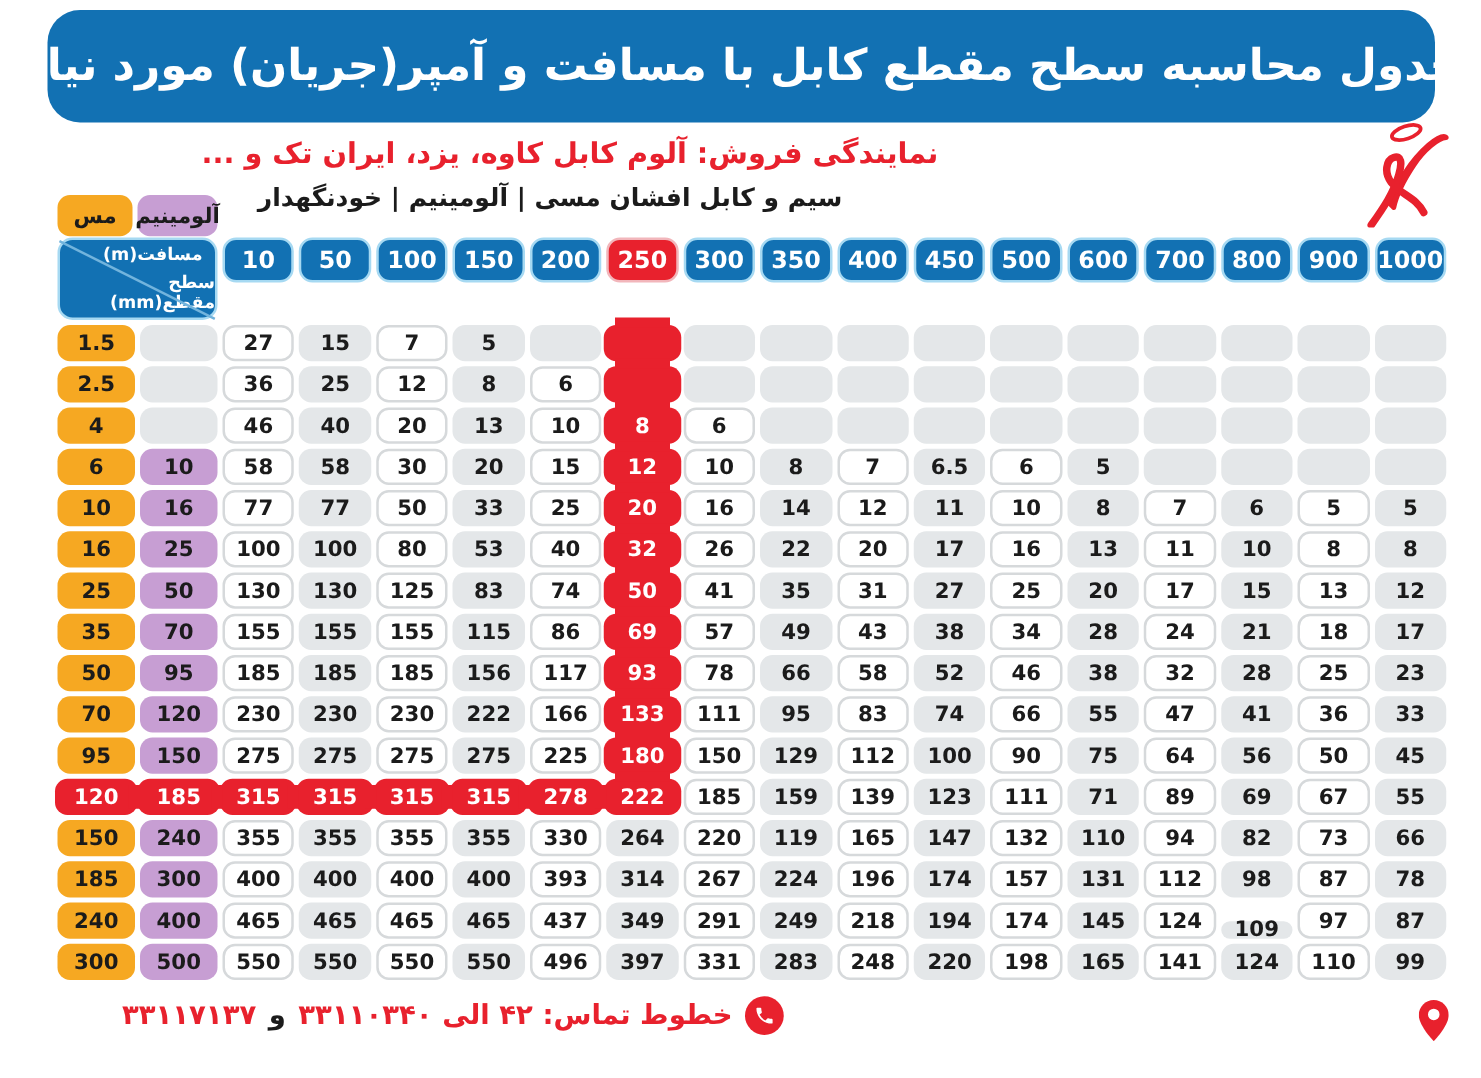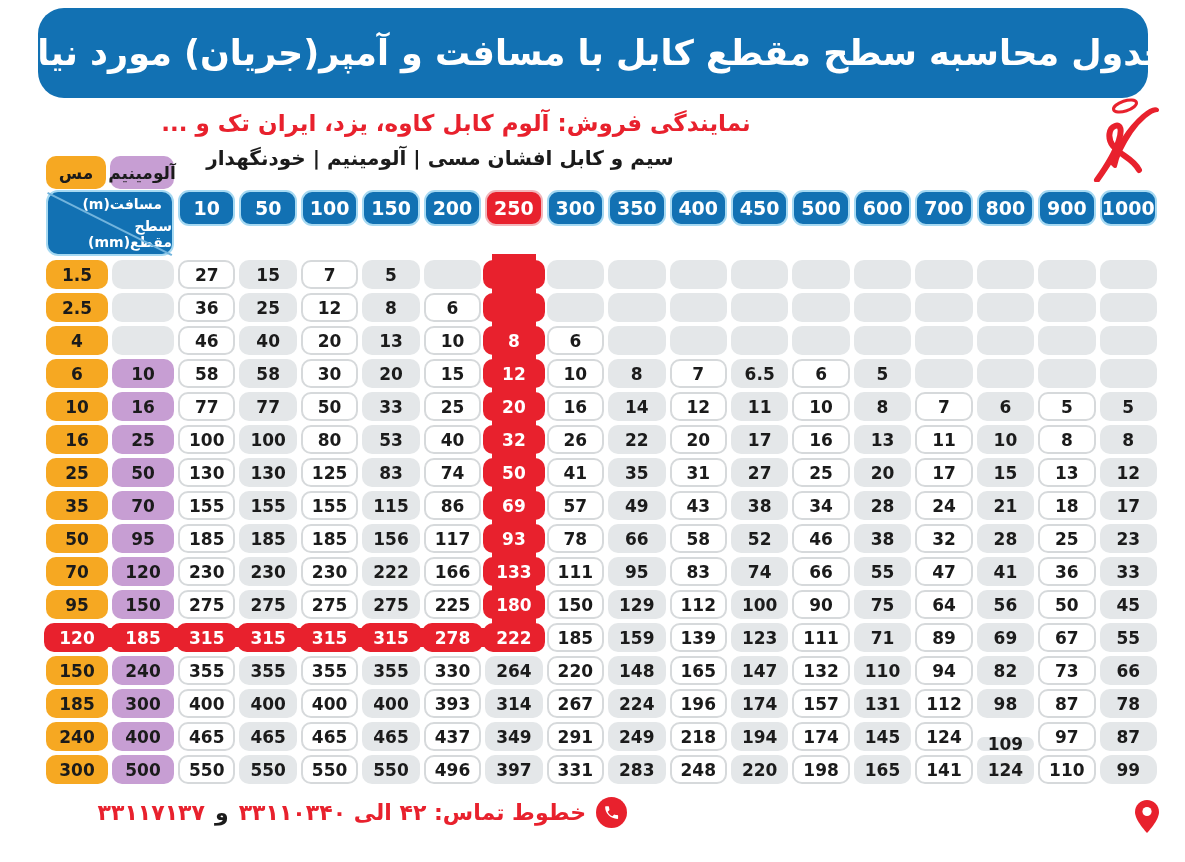--- a/index.html
+++ b/index.html
@@ -348,21 +348,21 @@
       <div class="cell g" style="grid-area: 14 / 18;">55</div>
       <div class="rowhead cu" style="grid-area: 15 / 1;">150</div>
       <div class="rowhead al" style="grid-area: 15 / 2;">240</div>
       <div class="cell w" style="grid-area: 15 / 3;">355</div>
       <div class="cell g" style="grid-area: 15 / 4;">355</div>
       <div class="cell w" style="grid-area: 15 / 5;">355</div>
       <div class="cell g" style="grid-area: 15 / 6;">355</div>
       <div class="cell w" style="grid-area: 15 / 7;">330</div>
       <div class="cell g" style="grid-area: 15 / 8;">264</div>
       <div class="cell w" style="grid-area: 15 / 9;">220</div>
-      <div class="cell g" style="grid-area: 15 / 10;">148</div>
+      <div class="cell g" style="grid-area: 15 / 10;">119</div>
       <div class="cell w" style="grid-area: 15 / 11;">165</div>
       <div class="cell g" style="grid-area: 15 / 12;">147</div>
       <div class="cell w" style="grid-area: 15 / 13;">132</div>
       <div class="cell g" style="grid-area: 15 / 14;">110</div>
       <div class="cell w" style="grid-area: 15 / 15;">94</div>
       <div class="cell g" style="grid-area: 15 / 16;">82</div>
       <div class="cell w" style="grid-area: 15 / 17;">73</div>
       <div class="cell g" style="grid-area: 15 / 18;">66</div>
       <div class="rowhead cu" style="grid-area: 16 / 1;">185</div>
       <div class="rowhead al" style="grid-area: 16 / 2;">300</div>

